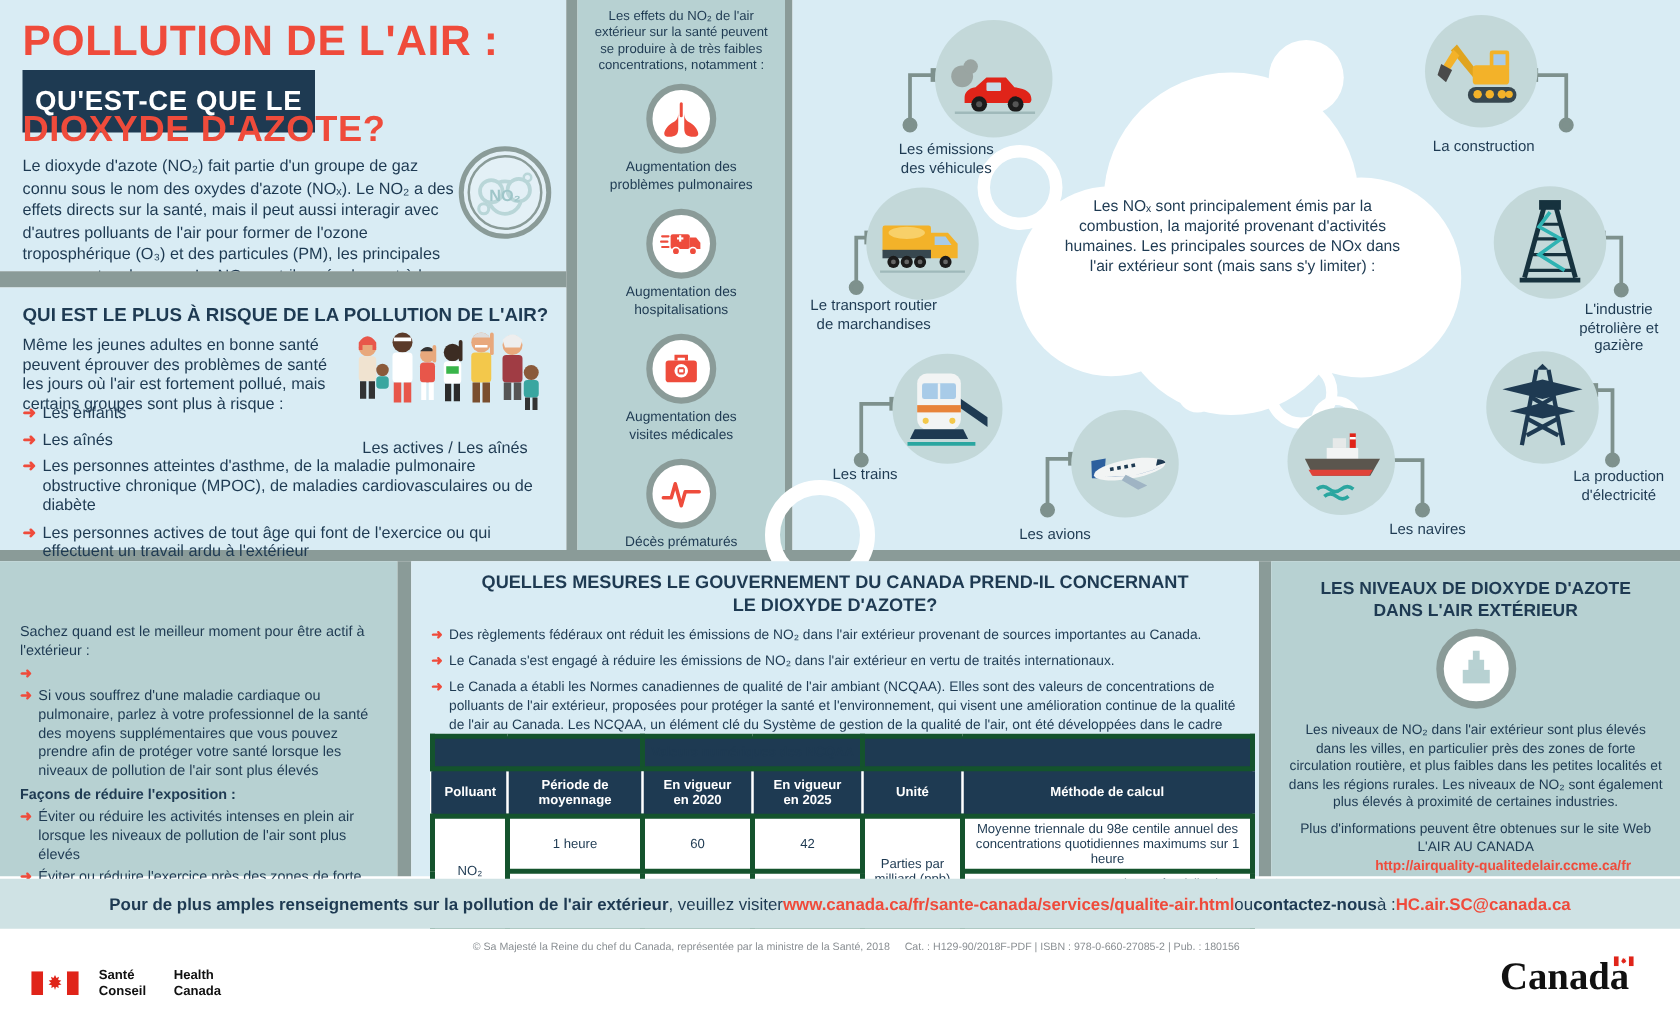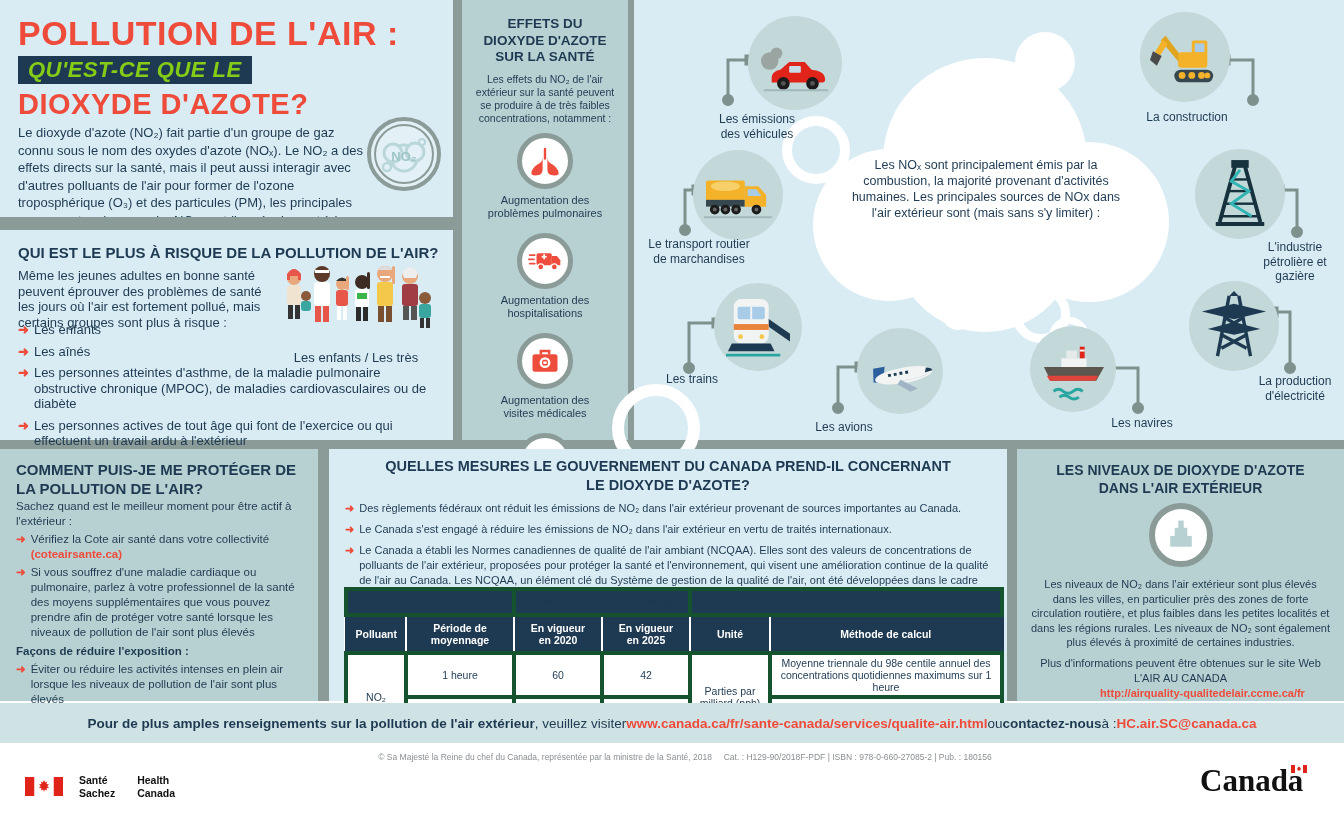--- a/index.html
+++ b/index.html
@@ -8,22 +8,22 @@
   .abs{position:absolute;}
   .panel-blue{background:#d9ecf4;}
   .panel-teal{background:#b7d1d2;}
   .divider{background:#8a9b98;}
   .pre{white-space:pre-line;}
   .coral{color:#ef4b3b;}
   h1,h2,h3,p{margin:0;padding:0;}
 
   
   .main-title{font-size:34px;font-weight:bold;color:#ef4b3b;letter-spacing:.5px;}
-  .title-band{display:inline-block;background:#1e3a52;color:#84cc16;font-weight:bold;font-size:22px;
-              padding:1px 10px;letter-spacing:.5px;font-style:italic;}
+  .title-band{display:inline-block;background:#1e3a52;color:#ffffff;font-weight:bold;font-size:22px;
+              padding:12px 10px;letter-spacing:.5px;}
   .sub-title{font-size:29px;font-weight:bold;color:#ef4b3b;letter-spacing:.5px;}
   .intro-par{font-size:13px;line-height:17.5px;width:348px;}
 
   
   .sec-h{font-size:15px;font-weight:bold;color:#1e3a52;line-height:19px;}
   .body-txt{font-size:13px;line-height:15.5px;color:#1e3a52;}
   .arrow{color:#ef4b3b;font-weight:bold;margin-right:5px;}
   ul.blist{list-style:none;margin:0;padding:0;}
   ul.blist li{display:flex;margin-bottom:6px;}
 
@@ -158,21 +158,21 @@
             <rect x="129" y="44" width="6" height="14" fill="#555"></rect>
         </g>
         <g>
           <circle cx="143" cy="36" r="6" fill="#8a5a3b"></circle>
             <rect x="137" y="42" width="12" height="14" rx="3" fill="#3aa6a0"></rect>
           <rect x="138" y="56" width="4" height="10" fill="#333"></rect>
             <rect x="144" y="56" width="4" height="10" fill="#333"></rect>
         </g>
       </svg>
     </div>
-    <div class="abs body-txt" style="left:272px;top:120px;width:168px;text-align:center;">Les enfants / Les très</div>
+    <div class="abs body-txt" style="left:272px;top:120px;width:168px;text-align:center;">Les actives / Les aînés</div>
     <ul class="abs blist body-txt" style="left:18px;top:92px;width:420px;">
       <li>
           <span class="arrow">➜</span>
           <span style="width:240px">Les enfants</span>
         </li>
       <li>
           <span class="arrow">➜</span>
           <span style="width:240px">Les aînés</span>
         </li>
       <li>
@@ -180,23 +180,20 @@
           <span>Les personnes atteintes d'asthme, de la maladie pulmonaire obstructive chronique (MPOC), de maladies cardiovasculaires ou de diabète</span>
         </li>
       <li>
           <span class="arrow">➜</span>
           <span>Les personnes actives de tout âge qui font de l'exercice ou qui effectuent un travail ardu à l'extérieur</span>
         </li>
     </ul>
   </div>
 
   <div class="abs panel-teal fx-col" style="left:462px;top:0;width:166px;height:440px;">
-    <h3 class="fx-h pre">EFFETS DU
-DIOXYDE D'AZOTE
-SUR LA SANTÉ</h3>
     <p class="fx-intro">Les effets du NO₂ de l'air extérieur sur la santé peuvent se produire à de très faibles concentrations, notamment :</p>
     <div class="fx-item" style="margin-top:8px;">
       <div class="fx-circle">
         <svg width="32" height="30" viewBox="0 0 40 36">
           <path d="M20 3 v12" stroke="#ee4c3c" stroke-width="3" fill="none" stroke-linecap="round"></path>
           <path d="M17 12 c0 6 -2 8 -6 10 c-5 3 -8 8 -8 11 c0 2.5 2 3 5 3 c6 0 9 -2 9 -8z" fill="#ee4c3c"></path>
           <path d="M23 12 c0 6 2 8 6 10 c5 3 8 8 8 11 c0 2.5 -2 3 -5 3 c-6 0 -9 -2 -9 -8z" fill="#ee4c3c"></path>
         </svg>
       </div>
       <div class="fx-label pre">Augmentation des
@@ -421,28 +418,24 @@
     <div class="src-label pre" style="left:448px;top:416px;width:120px;">Les navires</div>
     <div class="src-label pre" style="left:486px;top:110px;width:134px;">La construction</div>
     <div class="src-label pre" style="left:592px;top:240px;width:138px;">L'industrie
 pétrolière et
 gazière</div>
     <div class="src-label pre" style="left:592px;top:374px;width:138px;">La production
 d'électricité</div>
   </div>
 
   <div class="abs panel-teal" style="left:0;top:449px;width:318px;height:252px;">
-    <h3 class="abs sec-h pre" style="left:16px;top:11px;">COMMENT PUIS-JE ME PROTÉGER DE
-LA POLLUTION DE L'AIR?</h3>
     <div class="abs small-txt" style="left:16px;top:50px;width:292px;">
       <p>Sachez quand est le meilleur moment pour être actif à l'extérieur :</p>
       <div style="display:flex;margin-top:3px;">
         <span class="arrow">➜</span>
-        <span><span>Vérifiez la Cote air santé dans votre collectivité</span><br>
-          <a class="coral" style="font-weight:bold;text-decoration:none;" href="#">(coteairsante.ca)</a></span>
       </div>
       <div style="display:flex;margin-top:3px;">
         <span class="arrow">➜</span>
         <span>Si vous souffrez d'une maladie cardiaque ou pulmonaire, parlez à votre professionnel de la santé des moyens supplémentaires que vous pouvez prendre afin de protéger votre santé lorsque les niveaux de pollution de l'air sont plus élevés</span>
       </div>
       <p style="margin-top:4px;font-weight:bold;">Façons de réduire l'exposition :</p>
       <div style="display:flex;margin-top:3px;">
         <span class="arrow">➜</span>
         <span>Éviter ou réduire les activités intenses en plein air lorsque les niveaux de pollution de l'air sont plus élevés</span>
       </div>
@@ -552,21 +545,21 @@
   </div>
 
   <div class="abs" style="left:25px;top:774px;display:flex;align-items:center;">
     <svg width="38" height="19" viewBox="0 0 38 19">
       <rect x="0" y="0" width="9.5" height="19" fill="#e02419"></rect>
       <rect x="28.5" y="0" width="9.5" height="19" fill="#e02419"></rect>
       <rect x="9.5" y="0" width="19" height="19" fill="#fff"></rect>
       <path d="M19 3 l1.2 2.4 2 -1 -0.7 2.6 2.5 0.4 -1.8 1.8 2 1.4 -2.6 0.6 0.4 2.2 -2.2 -1 -0.8 2.6 -0.8 -2.6 -2.2 1 0.4 -2.2 -2.6 -0.6 2 -1.4 -1.8 -1.8 2.5 -0.4 -0.7 -2.6 2 1z" fill="#e02419"></path>
     </svg>
     <div class="dept pre" style="margin-left:16px;">Santé
-Sachez</div>
+Conseil</div>
     <div class="dept pre" style="margin-left:22px;">Health
 Canada</div>
   </div>
 
   <div class="abs" style="left:1200px;top:763px;">
     <span class="wordmark"><span>Canada</span><svg width="16" height="8" viewBox="0 0 38 19">
           <rect x="0" y="0" width="9.5" height="19" fill="#e02419"></rect>
           <rect x="28.5" y="0" width="9.5" height="19" fill="#e02419"></rect>
           <rect x="9.5" y="0" width="19" height="19" fill="#fff"></rect>
           <path d="M19 3 l1.2 2.4 2 -1 -0.7 2.6 2.5 0.4 -1.8 1.8 2 1.4 -2.6 0.6 0.4 2.2 -2.2 -1 -0.8 2.6 -0.8 -2.6 -2.2 1 0.4 -2.2 -2.6 -0.6 2 -1.4 -1.8 -1.8 2.5 -0.4 -0.7 -2.6 2 1z" fill="#e02419"></path>

